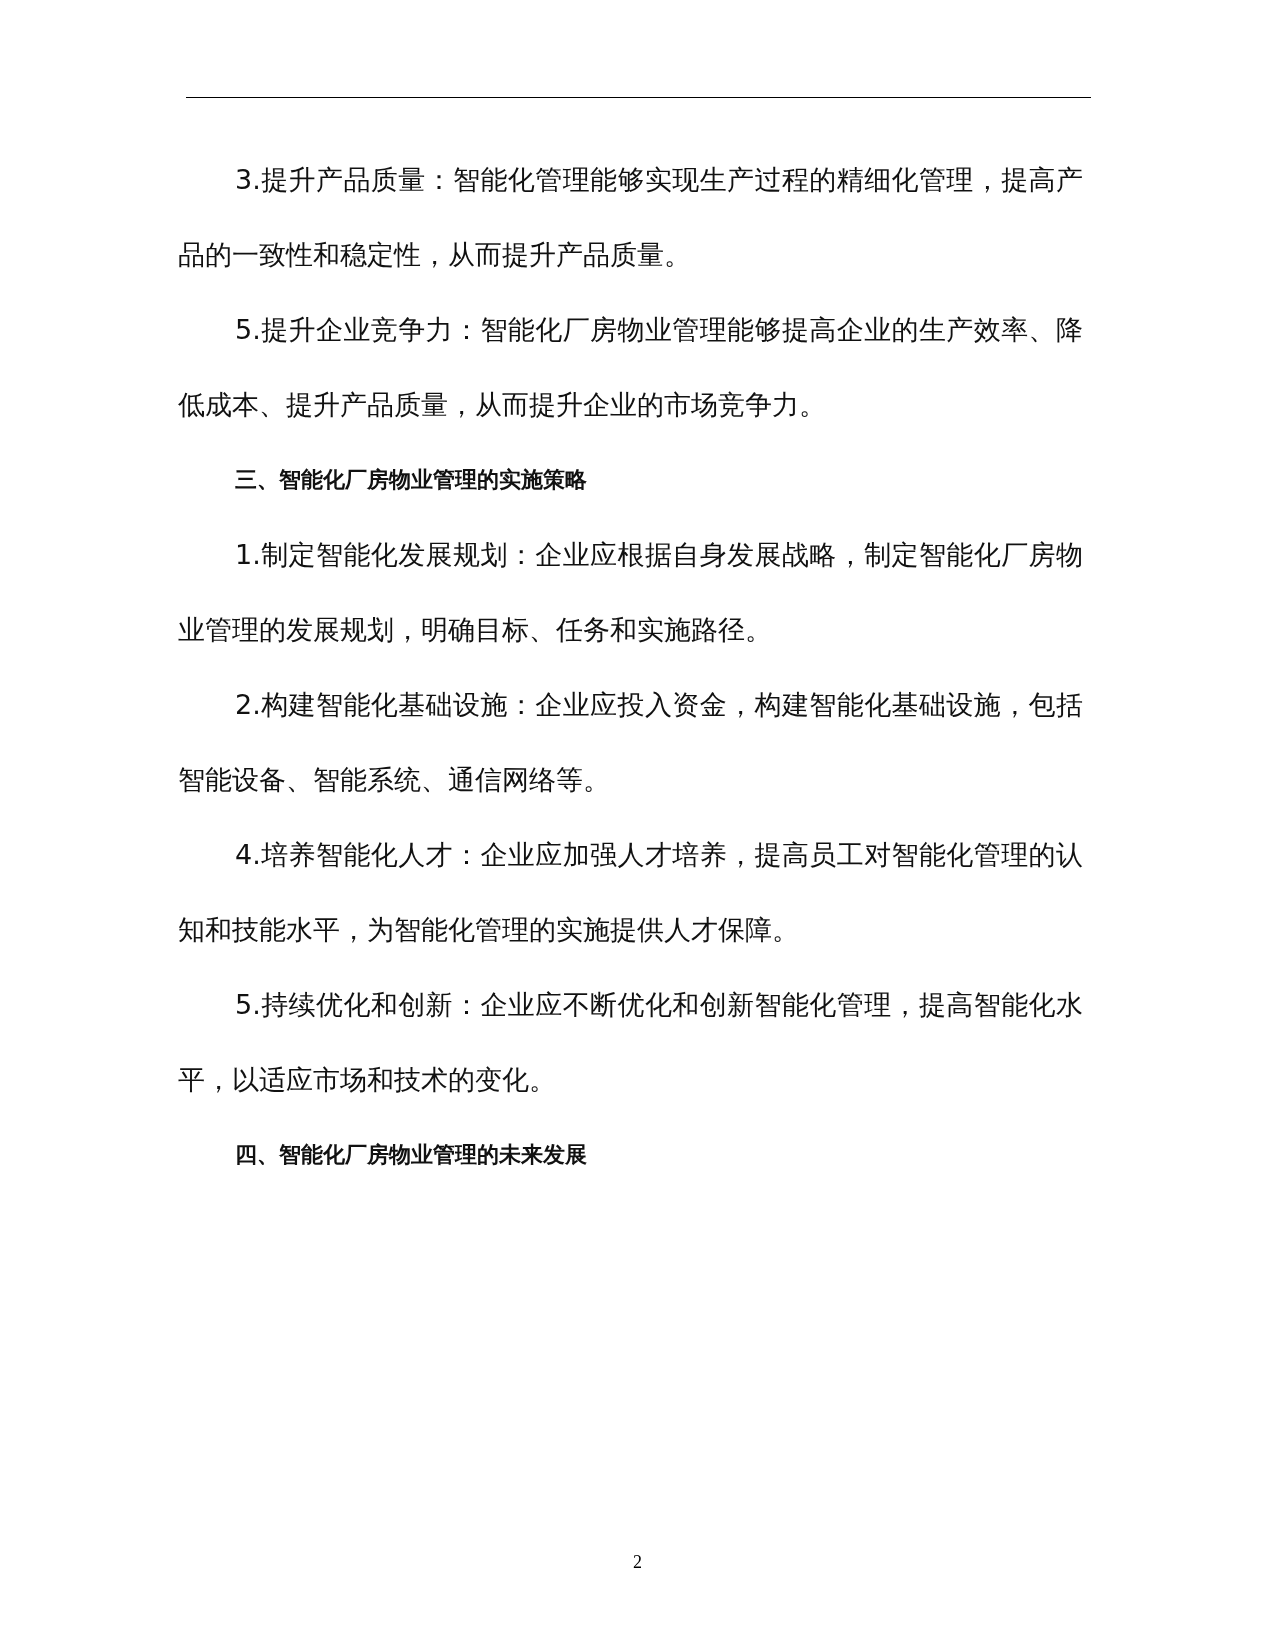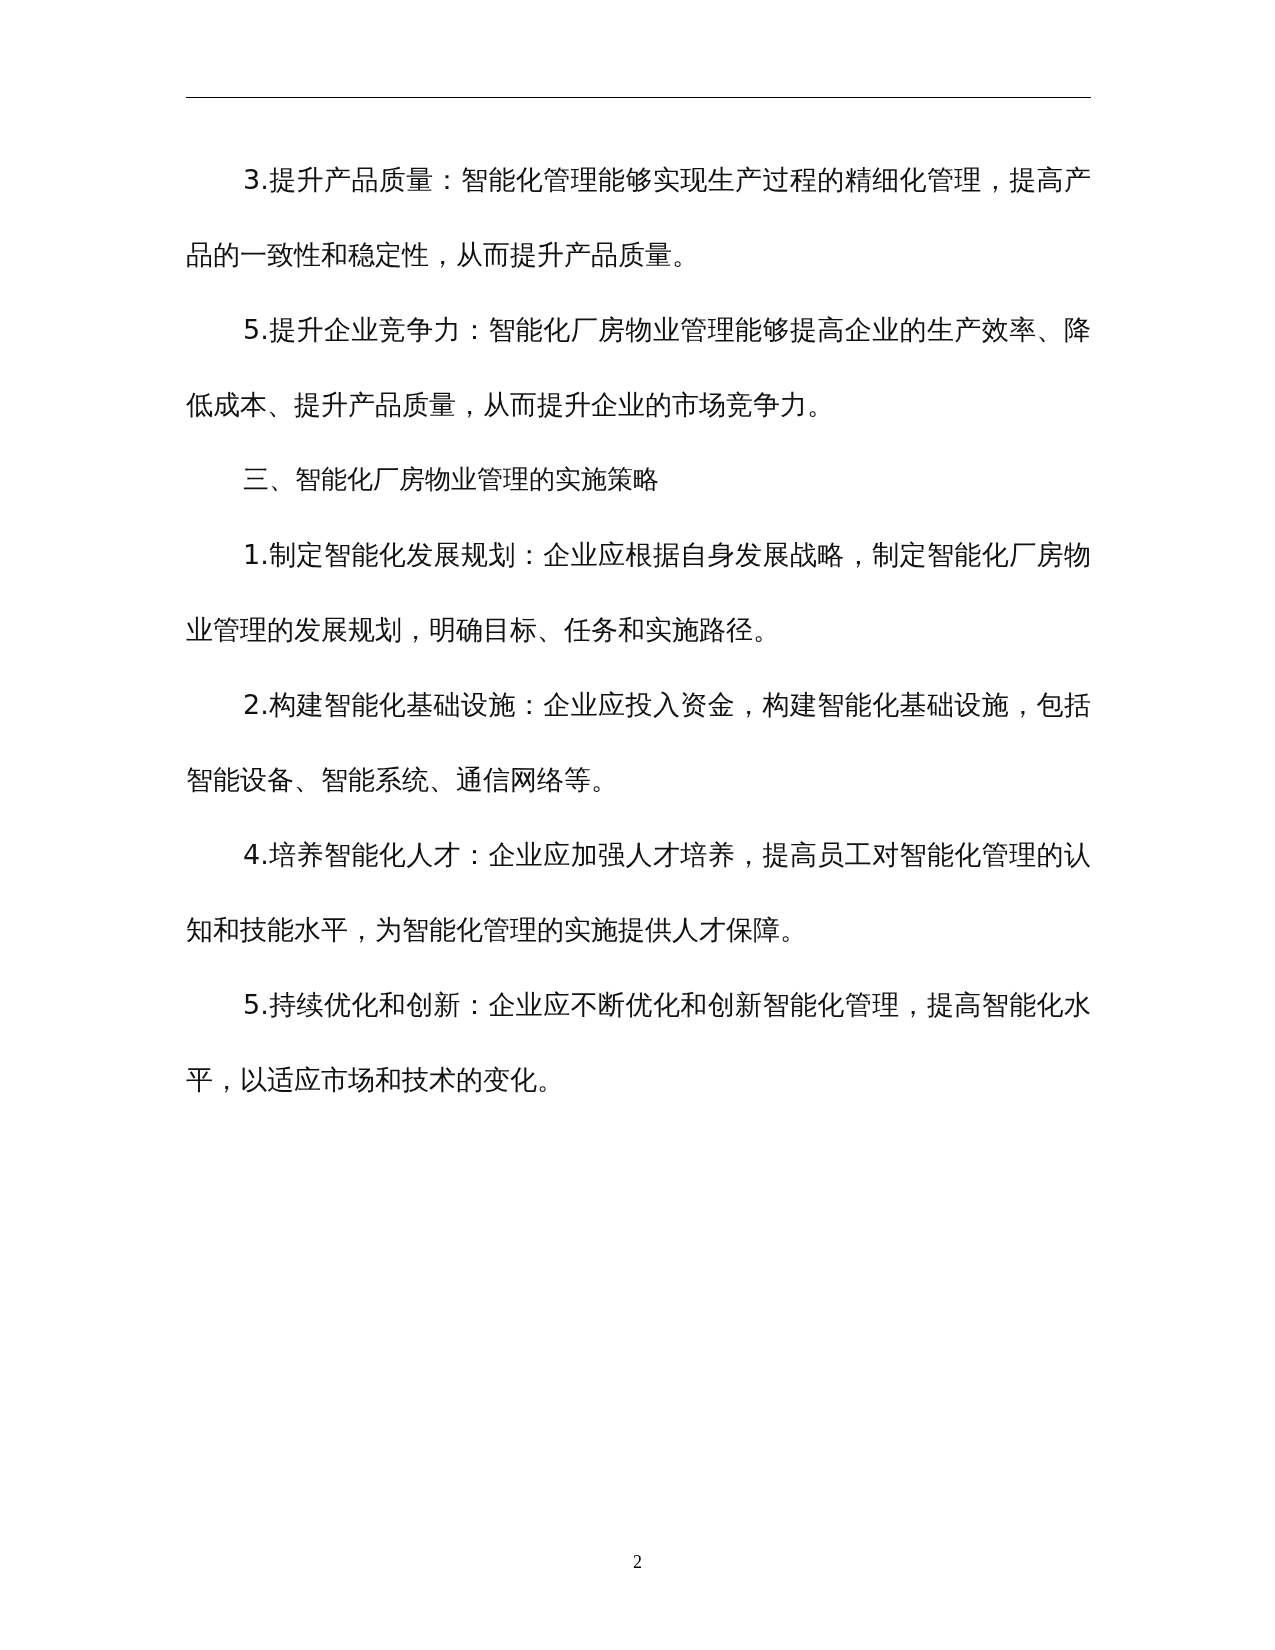--- a/index.html
+++ b/index.html
@@ -1,35 +1,36 @@
 <!DOCTYPE html>
 <html><head>
 <meta charset="utf-8">
 <style>
   html, body { margin: 0; padding: 0; background: #ffffff; }
   body { width: 1275px; height: 1650px; position: relative; overflow: hidden;
          font-family: "DejaVu Sans", "Liberation Sans", sans-serif; color: #111; }
   .header-rule { position: absolute; left: 186px; top: 97px; width: 905px; height: 0;
                  border-top: 1.5px solid #000; }
-  .content { position: absolute; left: 186px; top: 142px; width: 905px; }
+  .content { position: absolute; left: 178px; top: 142px; width: 905px; }
   .para { margin: 0; font-size: 27px; line-height: 75px; text-indent: 57px;
           text-align: justify; letter-spacing: 0px; white-space: normal; }
-  .heading { margin: 0; font-size: 26px; line-height: 75px; text-indent: 57px;
-             font-weight: normal; }
+  .heading { margin: 0; font-size: 22px; line-height: 75px; text-indent: 57px;
+             font-weight: bold; }
   .page-number { position: absolute; left: 0; width: 1275px; top: 1552px; text-align: center;
                  font-family: "Liberation Serif", "DejaVu Serif", serif; font-size: 18px; color: #000; }
 </style>
 </head>
 <body>
 
 <div class="header-rule"></div>
 
 <div class="content">
   <p class="para">3.提升产品质量：智能化管理能够实现生产过程的精细化管理，提高产品的一致性和稳定性，从而提升产品质量。</p>
   <p class="para">5.提升企业竞争力：智能化厂房物业管理能够提高企业的生产效率、降低成本、提升产品质量，从而提升企业的市场竞争力。</p>
   <h2 class="heading">三、智能化厂房物业管理的实施策略</h2>
   <p class="para">1.制定智能化发展规划：企业应根据自身发展战略，制定智能化厂房物业管理的发展规划，明确目标、任务和实施路径。</p>
   <p class="para">2.构建智能化基础设施：企业应投入资金，构建智能化基础设施，包括智能设备、智能系统、通信网络等。</p>
   <p class="para">4.培养智能化人才：企业应加强人才培养，提高员工对智能化管理的认知和技能水平，为智能化管理的实施提供人才保障。</p>
   <p class="para">5.持续优化和创新：企业应不断优化和创新智能化管理，提高智能化水平，以适应市场和技术的变化。</p>
+  <h2 class="heading">四、智能化厂房物业管理的未来发展</h2>
 </div>
 
 <div class="page-number">2</div>
 
 </body></html>

